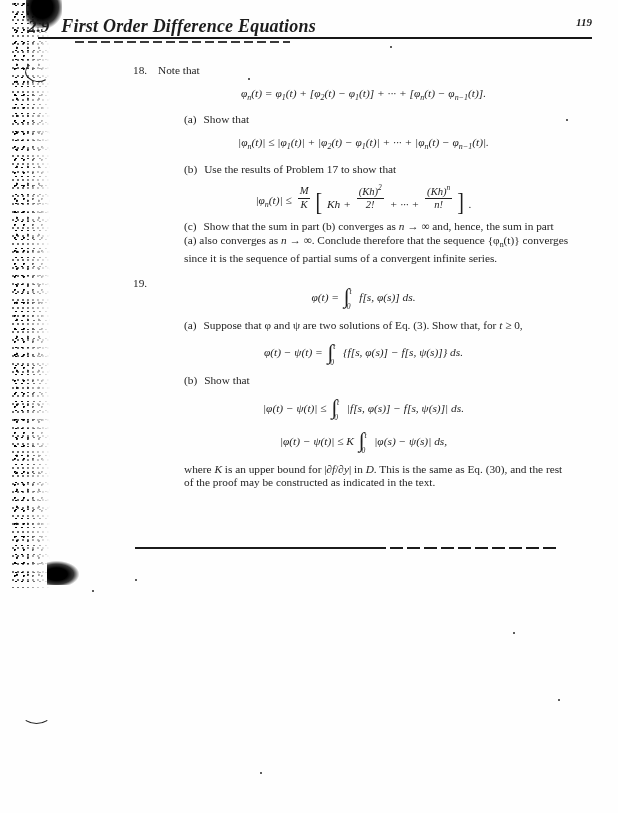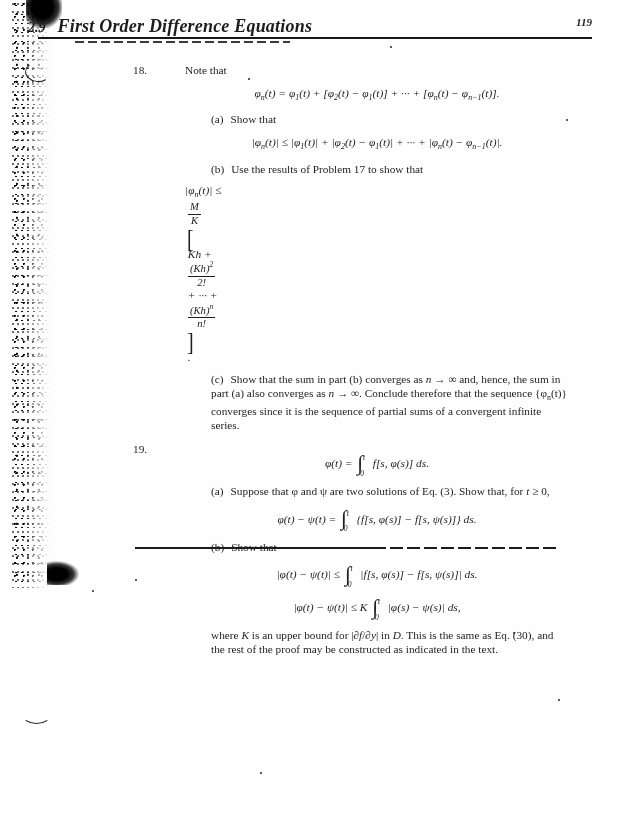--- a/index.html
+++ b/index.html
@@ -35,48 +35,48 @@
   }
   .arc-mark-bottom {
     position:absolute; left:22px; top:705px; width:27px; height:17px;
     border:1.6px solid #222; border-color: transparent transparent #222 transparent;
     border-radius:50%;
   }
   .speck { position:absolute; width:2px; height:2px; background:#272727; border-radius:50%; }
 
   
   .header { position:absolute; left:28px; right:26px; top:16px; font-weight:bold; font-style:italic; }
-  .hdr-sec { font-size:14px; }
+  .hdr-sec { font-size:17px; }
   .hdr-title { font-size:18px; margin-left:12px; letter-spacing:0.2px; }
   .hdr-page { position:absolute; right:0; top:0; font-size:11px; }
   .header-rule { position:absolute; left:38px; top:37px; width:554px; height:2px; background:#171717; }
   .header-rule-dashes {
     position:absolute; left:75px; top:41px; width:215px; height:1.6px;
     background: repeating-linear-gradient(90deg, #3a3a3a 0 9px, transparent 9px 13px);
   }
 
   
   .bottom-rule {
     position:absolute; top:547px; left:135px; width:423px; height:1.8px;
     background:
       linear-gradient(90deg, #1b1b1b 0 57%, transparent 57%),
       repeating-linear-gradient(90deg, #1b1b1b 0 13px, transparent 13px 17px);
   }
 
   
   .content { position:absolute; left:133px; top:64px; width:436px; font-size:11.3px; line-height:13.6px; }
-  .problem { display:flex;gap:27px; }
+  .problem { display:flex; }
   .pnum { width:25px; flex:none; }
   .pbody { flex:1; }
   .subitem { margin-top:9px;margin-left:26px; }
   .sublabel { margin-right:7px; }
   .prob19 { margin-top:11px; }
 
   .equation { text-align:center; font-style:italic; font-size:11.4px; margin:9px 0; }
-  .equation.row { display:flex; justify-content:center; align-items:flex-start; margin:7px 0;flex-direction:column; }
+  .equation.row { display:flex; justify-content:center; align-items:flex-end; margin:7px 0; }
   .equation.row > span { white-space:pre; }
   sub, sup { font-size:0.7em; }
 
   .frac { display:inline-flex; flex-direction:column; vertical-align:middle; text-align:center; margin:0 3px; line-height:1.2; font-size:10.6px; }
   .frac .fn { border-bottom:1px solid #1d1d1d; padding:0 2px; }
   .frac .fd { padding:0 2px; }
   .bigb { font-style:normal; font-size:20px; display:inline-block; transform:scaleY(1.3); margin:0 2px; line-height:1; }
 
   .integral { display:inline-flex; align-items:center; vertical-align:middle; margin:0 2px; }
   .int-glyph { font-style:normal; font-size:21px; line-height:1; transform:translateY(-1px); }

